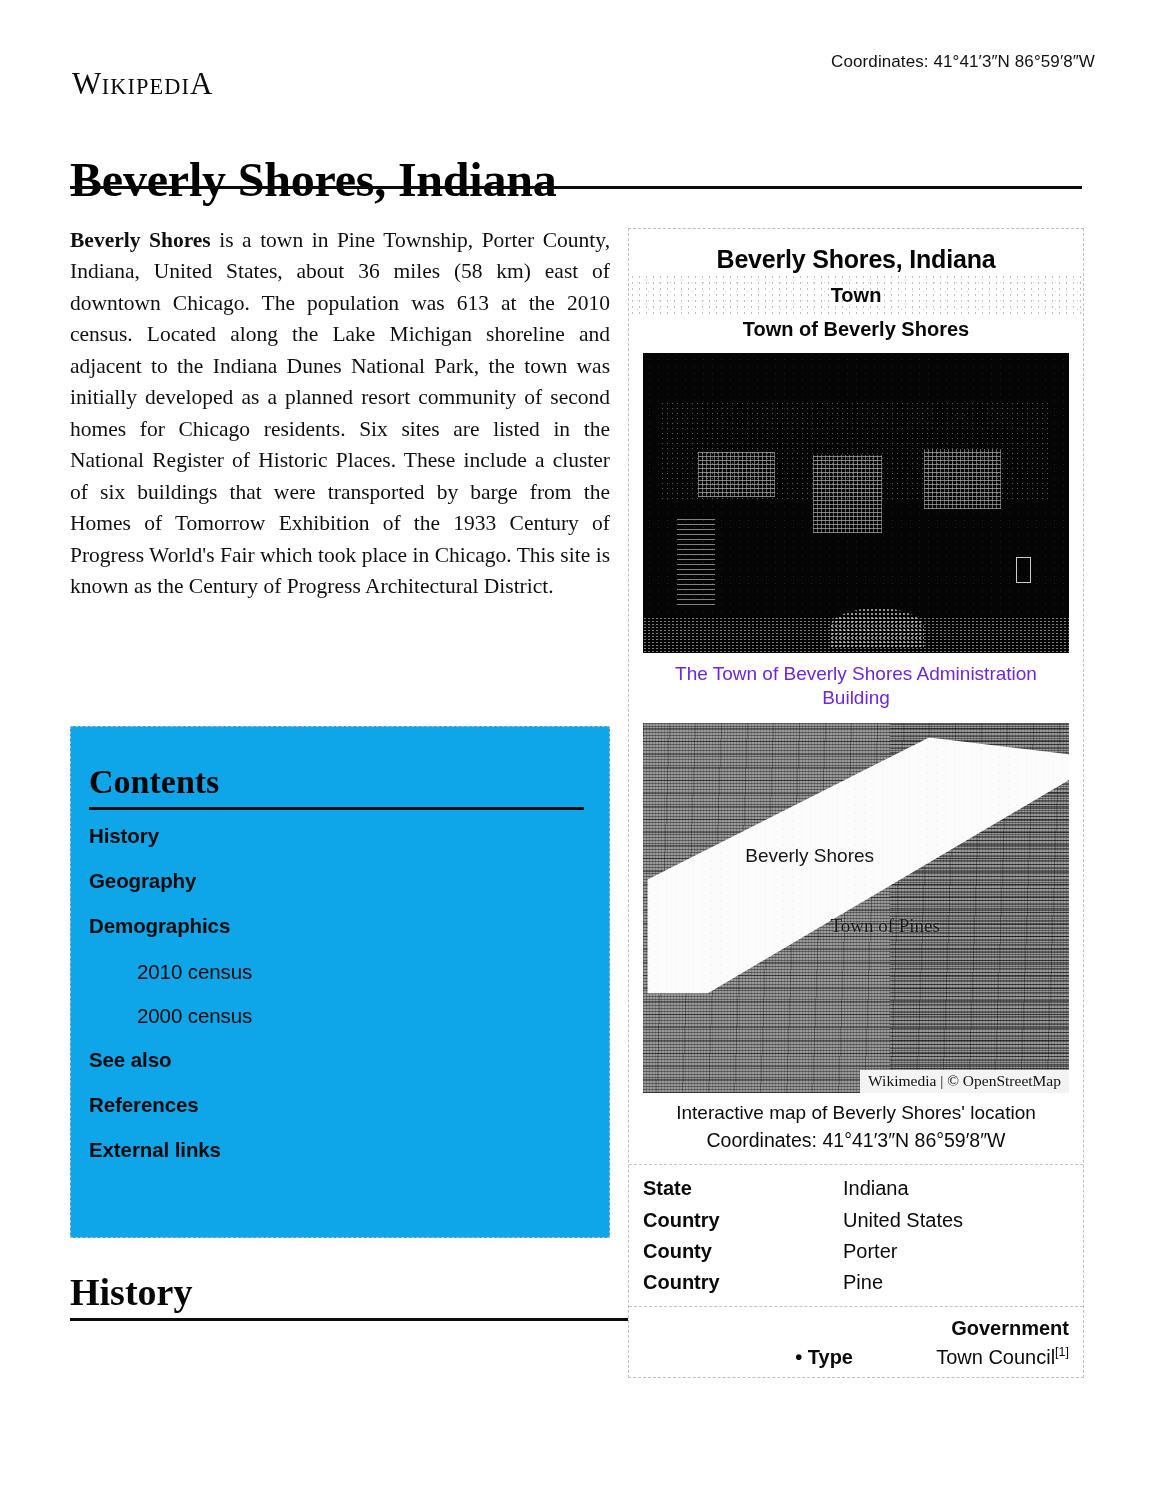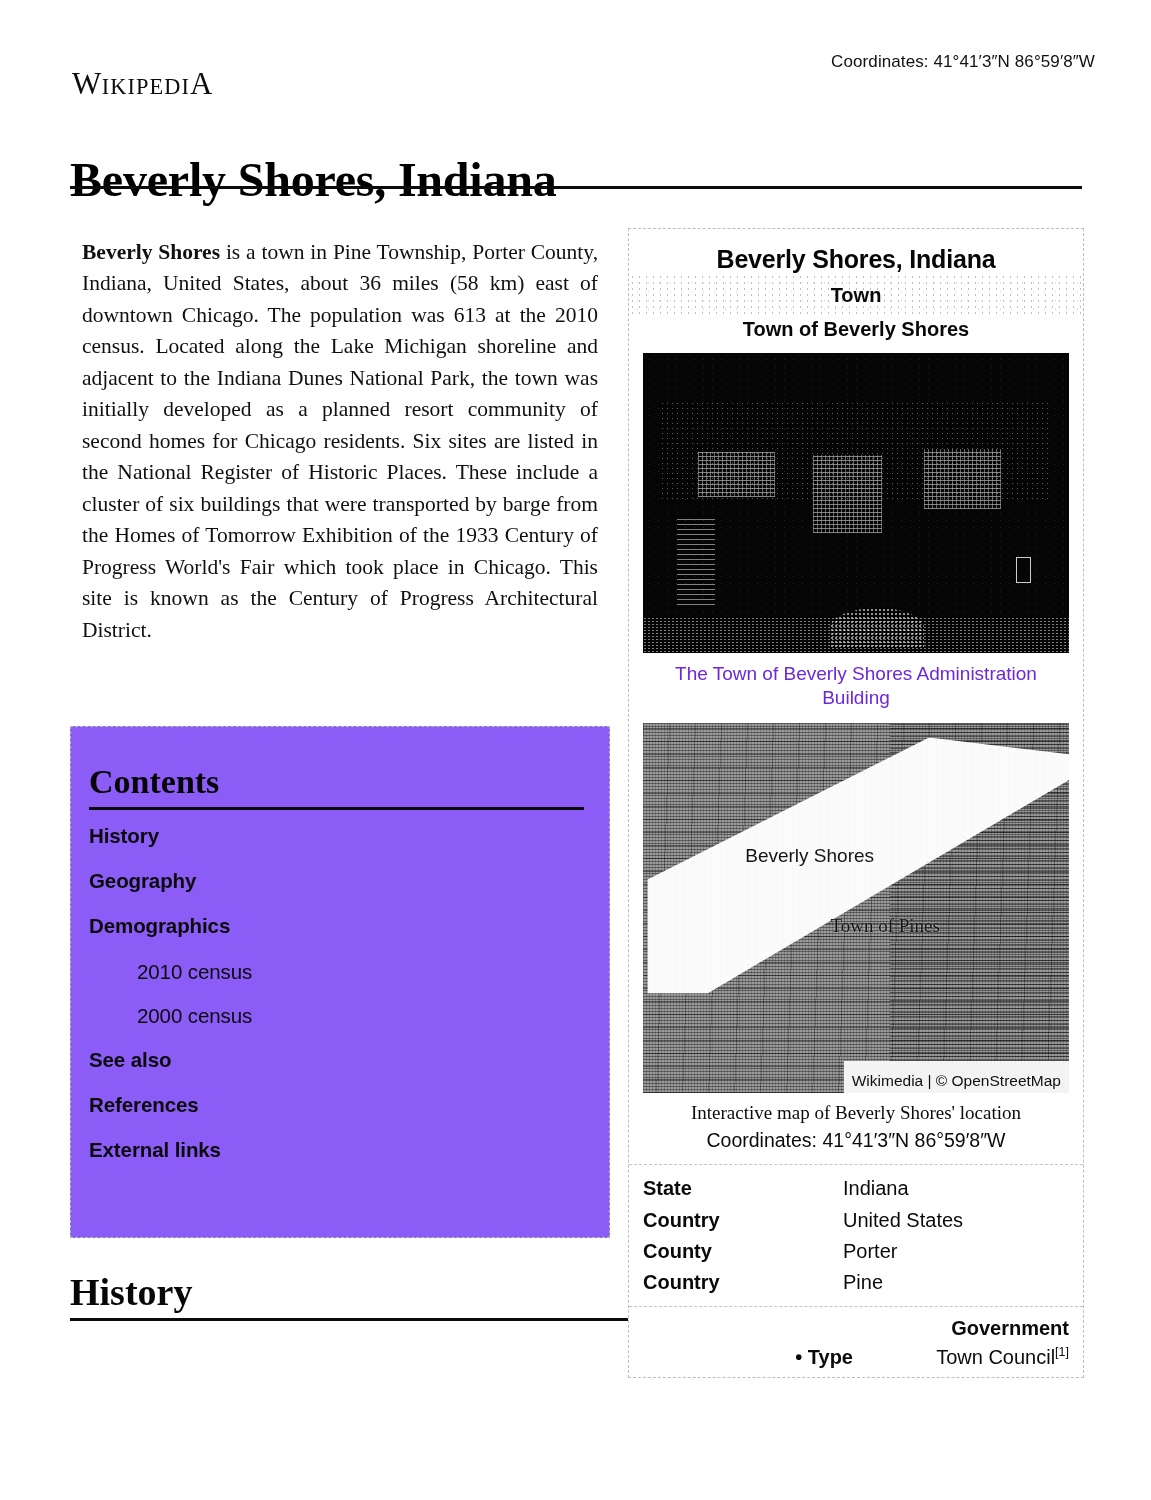--- a/index.html
+++ b/index.html
@@ -76,36 +76,36 @@
     left: 70px;
     top: 225px;
     width: 540px;
   }
   .lede {
     font-size: 21.5px;
     line-height: 1.465;
     text-align: justify;
     text-justify: inter-word;
     color: #101010;
-    margin: 12px;
+    margin: 0;
     hyphens: none;
   }
   .lede b { font-weight: bold; }
 
   
   .toc {
     position: absolute;
     left: 70px;
     top: 726px;
     width: 540px;
     height: 512px;
     box-sizing: border-box;
     border: 1px dashed #b9b9b9;
     padding: 38px 0 0 18px;
-    background: #8b5cf6;
+    background: #0ea5e9;
   }
   .toc-title {
     font-family: "Liberation Serif", serif;
     font-size: 34px;
     font-weight: bold;
     color: #060606;
     line-height: 1;
     margin: 0 0 8px 0;
   }
   .toc-rule {
@@ -349,33 +349,32 @@
     white-space: nowrap;
     text-shadow: 0 0 2px rgba(255,255,255,.55);
   }
   .map-label-bs { left: 24%; top: 33%; }
   .map-label-tp { left: 44%; top: 52%; font-family: Liberation Serif, serif; }
   .map-attr {
     position: absolute;
     right: 0;
     bottom: 0;
     background: #f3f3f3;
-    font-family: Liberation Sans, sans-serif;
+    font-family: Liberation Serif, serif;
     font-size: 15.5px;
     color: #101010;
-    padding: 11px 8px 3px 8px;
+    padding: 2px 8px 3px 8px;
     white-space: nowrap;
   }
   .ib-map-caption {
     text-align: center;
     font-size: 19px;
     color: #0b0b0b;
     line-height: 1.3;
     padding: 8px 10px 4px 10px;
-    font-family: Liberation Serif, serif;
   }
   .ib-map-coords {
     text-align: center;
     font-size: 19.5px;
     color: #0b0b0b;
     padding: 0 10px 12px 10px;
   }
 
   
   .ib-rows { border-top: 1px dashed #c4c4c4; padding: 8px 0 4px 0; }

